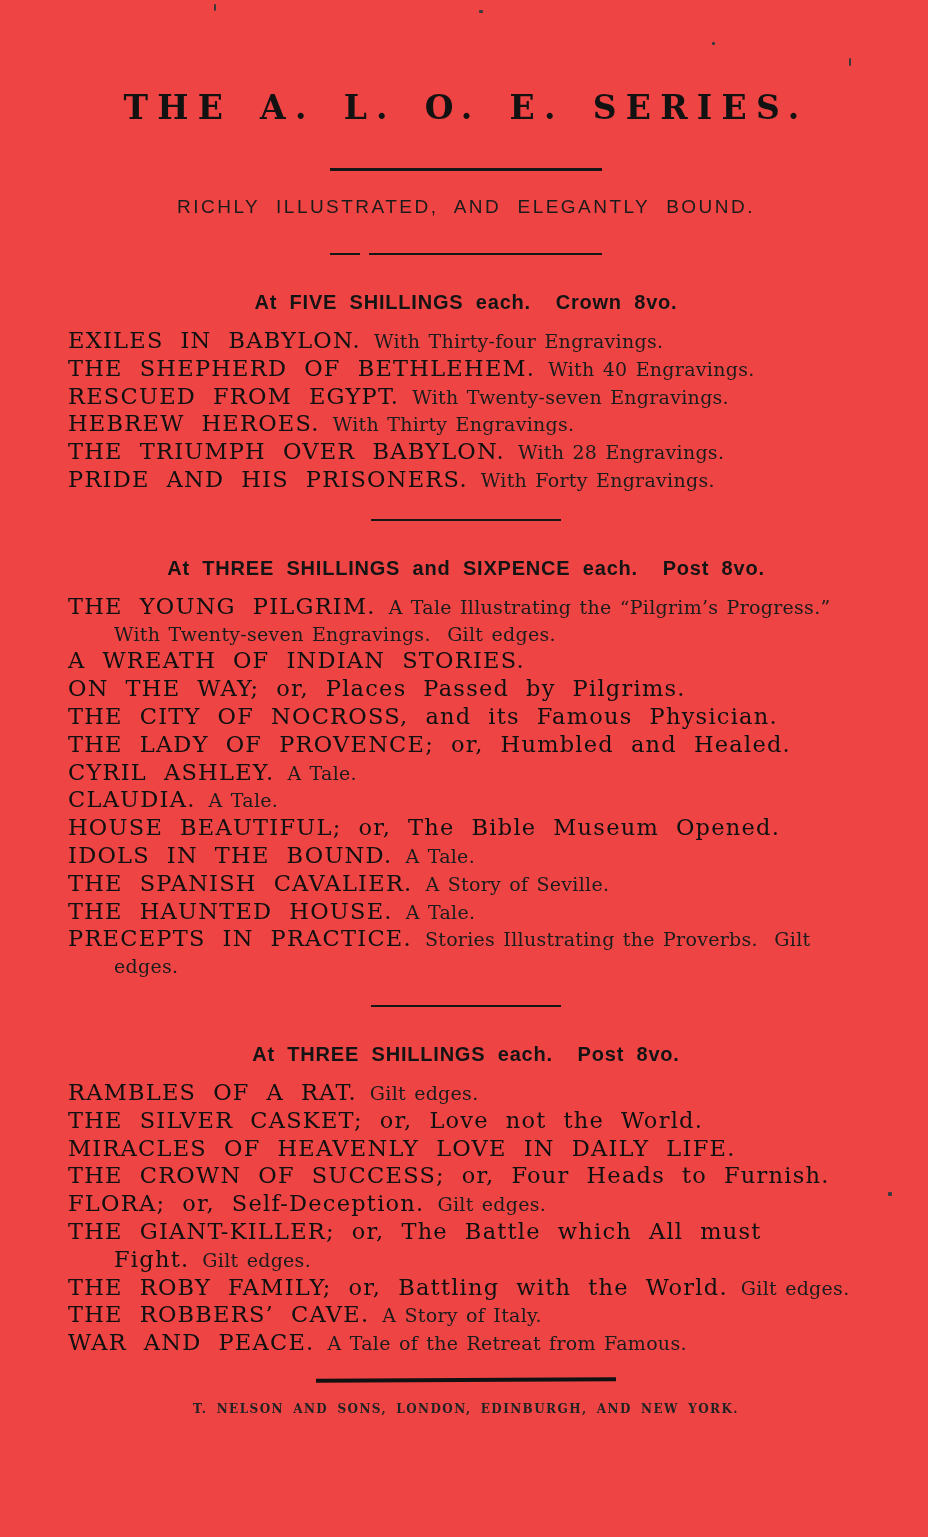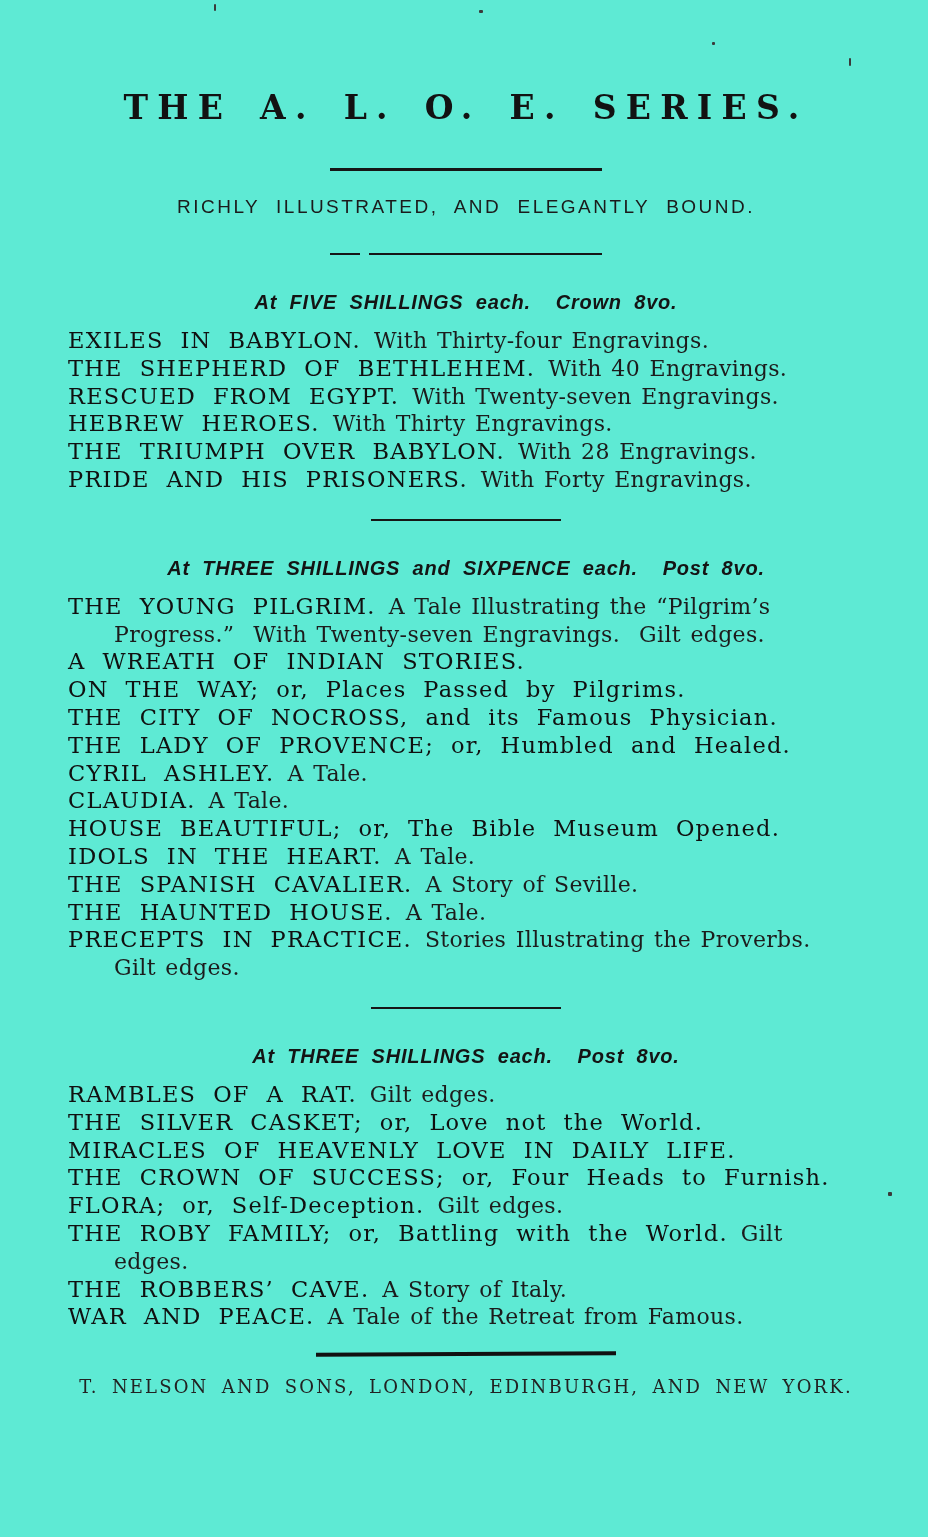--- a/index.html
+++ b/index.html
@@ -1,20 +1,20 @@
 <!DOCTYPE html>
 <html><head>
 <meta charset="utf-8">
 <style>
   html,body{margin:0;padding:0;background:#ffffff;}
   .page{
     position:relative;
     width:928px;height:1537px;
     margin:0 auto;
-    background:#5eead4;
+    background:#ef4444;
     box-sizing:border-box;
     padding:0 64px 0 68px;
     overflow:hidden;
     color:#161616;
     font-family:"DejaVu Serif", serif;
   }
   
   .book-title{
     margin:88px 0 0 0;
     text-align:center;
@@ -47,21 +47,20 @@
     width:272px;
     display:flex;gap:9px;align-items:center;
   }
   .rule-broken .seg1{width:30px;height:2px;background:#161616;}
   .rule-broken .seg2{flex:1;height:2px;background:#161616;}
   
   .section-heading{
     margin:34px 0 0 0;
     text-align:center;
     font-family:"Liberation Sans", sans-serif;
-    font-style:italic;
     font-weight:700;
     font-size:20px;
     line-height:26px;
     letter-spacing:0.04em;
     word-spacing:0.30em;
     white-space:pre-wrap;
     color:#141414;
   }
   .section-divider{
     width:190px;height:2px;background:#161616;
@@ -78,38 +77,38 @@
     text-indent:-46px;
     white-space:normal;
   }
   .bt{
     font-size:22.5px;
     letter-spacing:0.055em;
     word-spacing:0.38em;
     color:#101010;
   }
   .bn{
-    font-size:22px;
+    font-size:19px;
     letter-spacing:0.015em;
     word-spacing:0.10em;
     margin-left:13px;
     white-space:pre-wrap;
     color:#1c1c1c;
   }
   
   .footer-rule{
     width:300px;height:4px;background:#111;
     margin:20px auto 0;
     transform:rotate(-0.25deg);
   }
   .imprint{
     margin:20px 0 0 0;
     text-align:center;
-    font-size:18px;
-    font-weight:400;
+    font-size:12px;
+    font-weight:700;
     letter-spacing:0.12em;
     word-spacing:0.30em;
     color:#222;
   }
   
   .speck{position:absolute;background:#3a3a3a;border-radius:1px;}
   .speck.s1{left:214px;top:4px;width:2px;height:7px;}
   .speck.s2{left:479px;top:10px;width:4px;height:3px;}
   .speck.s3{left:849px;top:58px;width:2px;height:8px;}
   .speck.s4{left:712px;top:42px;width:3px;height:3px;}
@@ -155,37 +154,38 @@
     <div class="section-heading">At THREE SHILLINGS and SIXPENCE each.  Post 8vo.</div>
     <ul class="book-list">
       <li><span class="bt">THE YOUNG PILGRIM.</span><span class="bn">A Tale Illustrating the “Pilgrim’s Progress.”  With Twenty-seven Engravings.  Gilt edges.</span></li>
       <li><span class="bt">A WREATH OF INDIAN STORIES.</span><span class="bn"></span></li>
       <li><span class="bt">ON THE WAY; or, Places Passed by Pilgrims.</span><span class="bn"></span></li>
       <li><span class="bt">THE CITY OF NOCROSS, and its Famous Physician.</span><span class="bn"></span></li>
       <li><span class="bt">THE LADY OF PROVENCE; or, Humbled and Healed.</span><span class="bn"></span></li>
       <li><span class="bt">CYRIL ASHLEY.</span><span class="bn">A Tale.</span></li>
       <li><span class="bt">CLAUDIA.</span><span class="bn">A Tale.</span></li>
       <li><span class="bt">HOUSE BEAUTIFUL; or, The Bible Museum Opened.</span><span class="bn"></span></li>
-      <li><span class="bt">IDOLS IN THE HEART.</span><span class="bn">A Tale.</span></li>
+      <li><span class="bt">IDOLS IN THE BOUND.</span><span class="bn">A Tale.</span></li>
       <li><span class="bt">THE SPANISH CAVALIER.</span><span class="bn">A Story of Seville.</span></li>
       <li><span class="bt">THE HAUNTED HOUSE.</span><span class="bn">A Tale.</span></li>
       <li><span class="bt">PRECEPTS IN PRACTICE.</span><span class="bn">Stories Illustrating the Proverbs.  Gilt edges.</span></li>
     </ul>
   </section>
 
   <div class="section-divider"></div>
 
   <section>
     <div class="section-heading">At THREE SHILLINGS each.  Post 8vo.</div>
     <ul class="book-list">
       <li><span class="bt">RAMBLES OF A RAT.</span><span class="bn">Gilt edges.</span></li>
       <li><span class="bt">THE SILVER CASKET; or, Love not the World.</span><span class="bn"></span></li>
       <li><span class="bt">MIRACLES OF HEAVENLY LOVE IN DAILY LIFE.</span><span class="bn"></span></li>
       <li><span class="bt">THE CROWN OF SUCCESS; or, Four Heads to Furnish.</span><span class="bn"></span></li>
       <li><span class="bt">FLORA; or, Self-Deception.</span><span class="bn">Gilt edges.</span></li>
+      <li><span class="bt">THE GIANT-KILLER; or, The Battle which All must Fight.</span><span class="bn">Gilt edges.</span></li>
       <li><span class="bt">THE ROBY FAMILY; or, Battling with the World.</span><span class="bn">Gilt edges.</span></li>
       <li><span class="bt">THE ROBBERS’ CAVE.</span><span class="bn">A Story of Italy.</span></li>
       <li><span class="bt">WAR AND PEACE.</span><span class="bn">A Tale of the Retreat from Famous.</span></li>
     </ul>
   </section>
 
   <div class="footer-rule"></div>
 
   <div class="imprint">T. NELSON AND SONS, LONDON, EDINBURGH, AND NEW YORK.</div>
 

